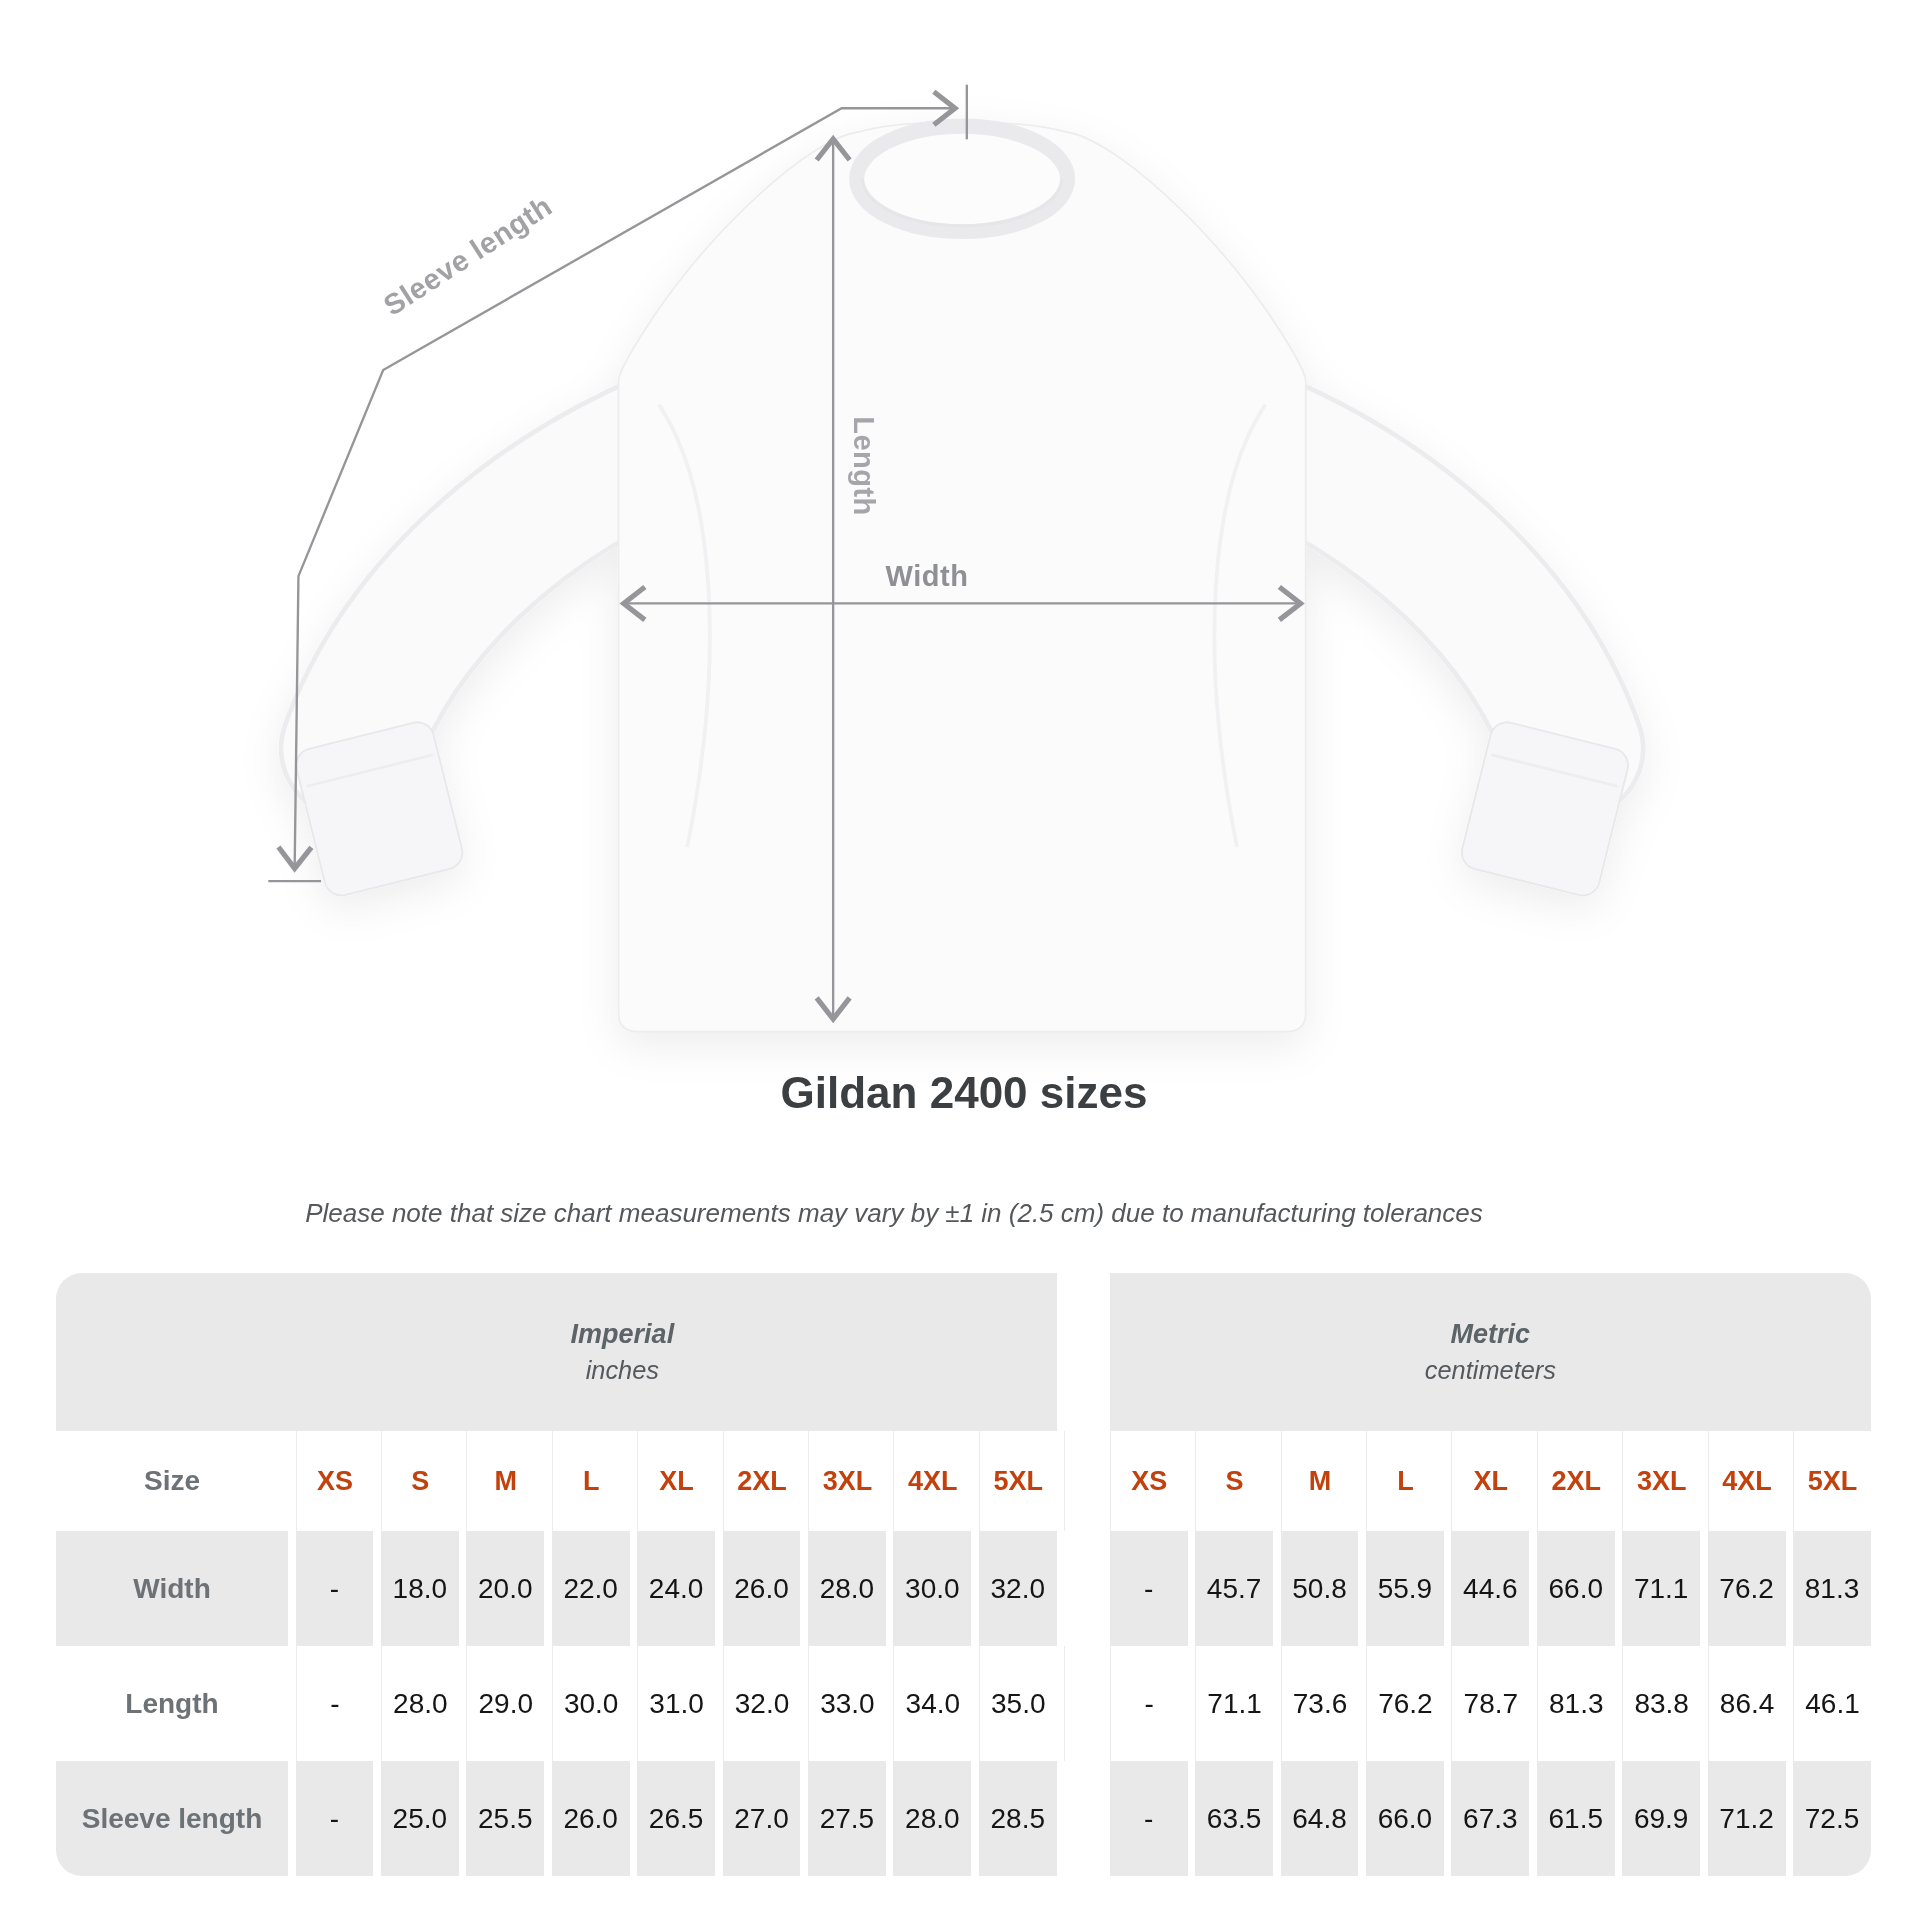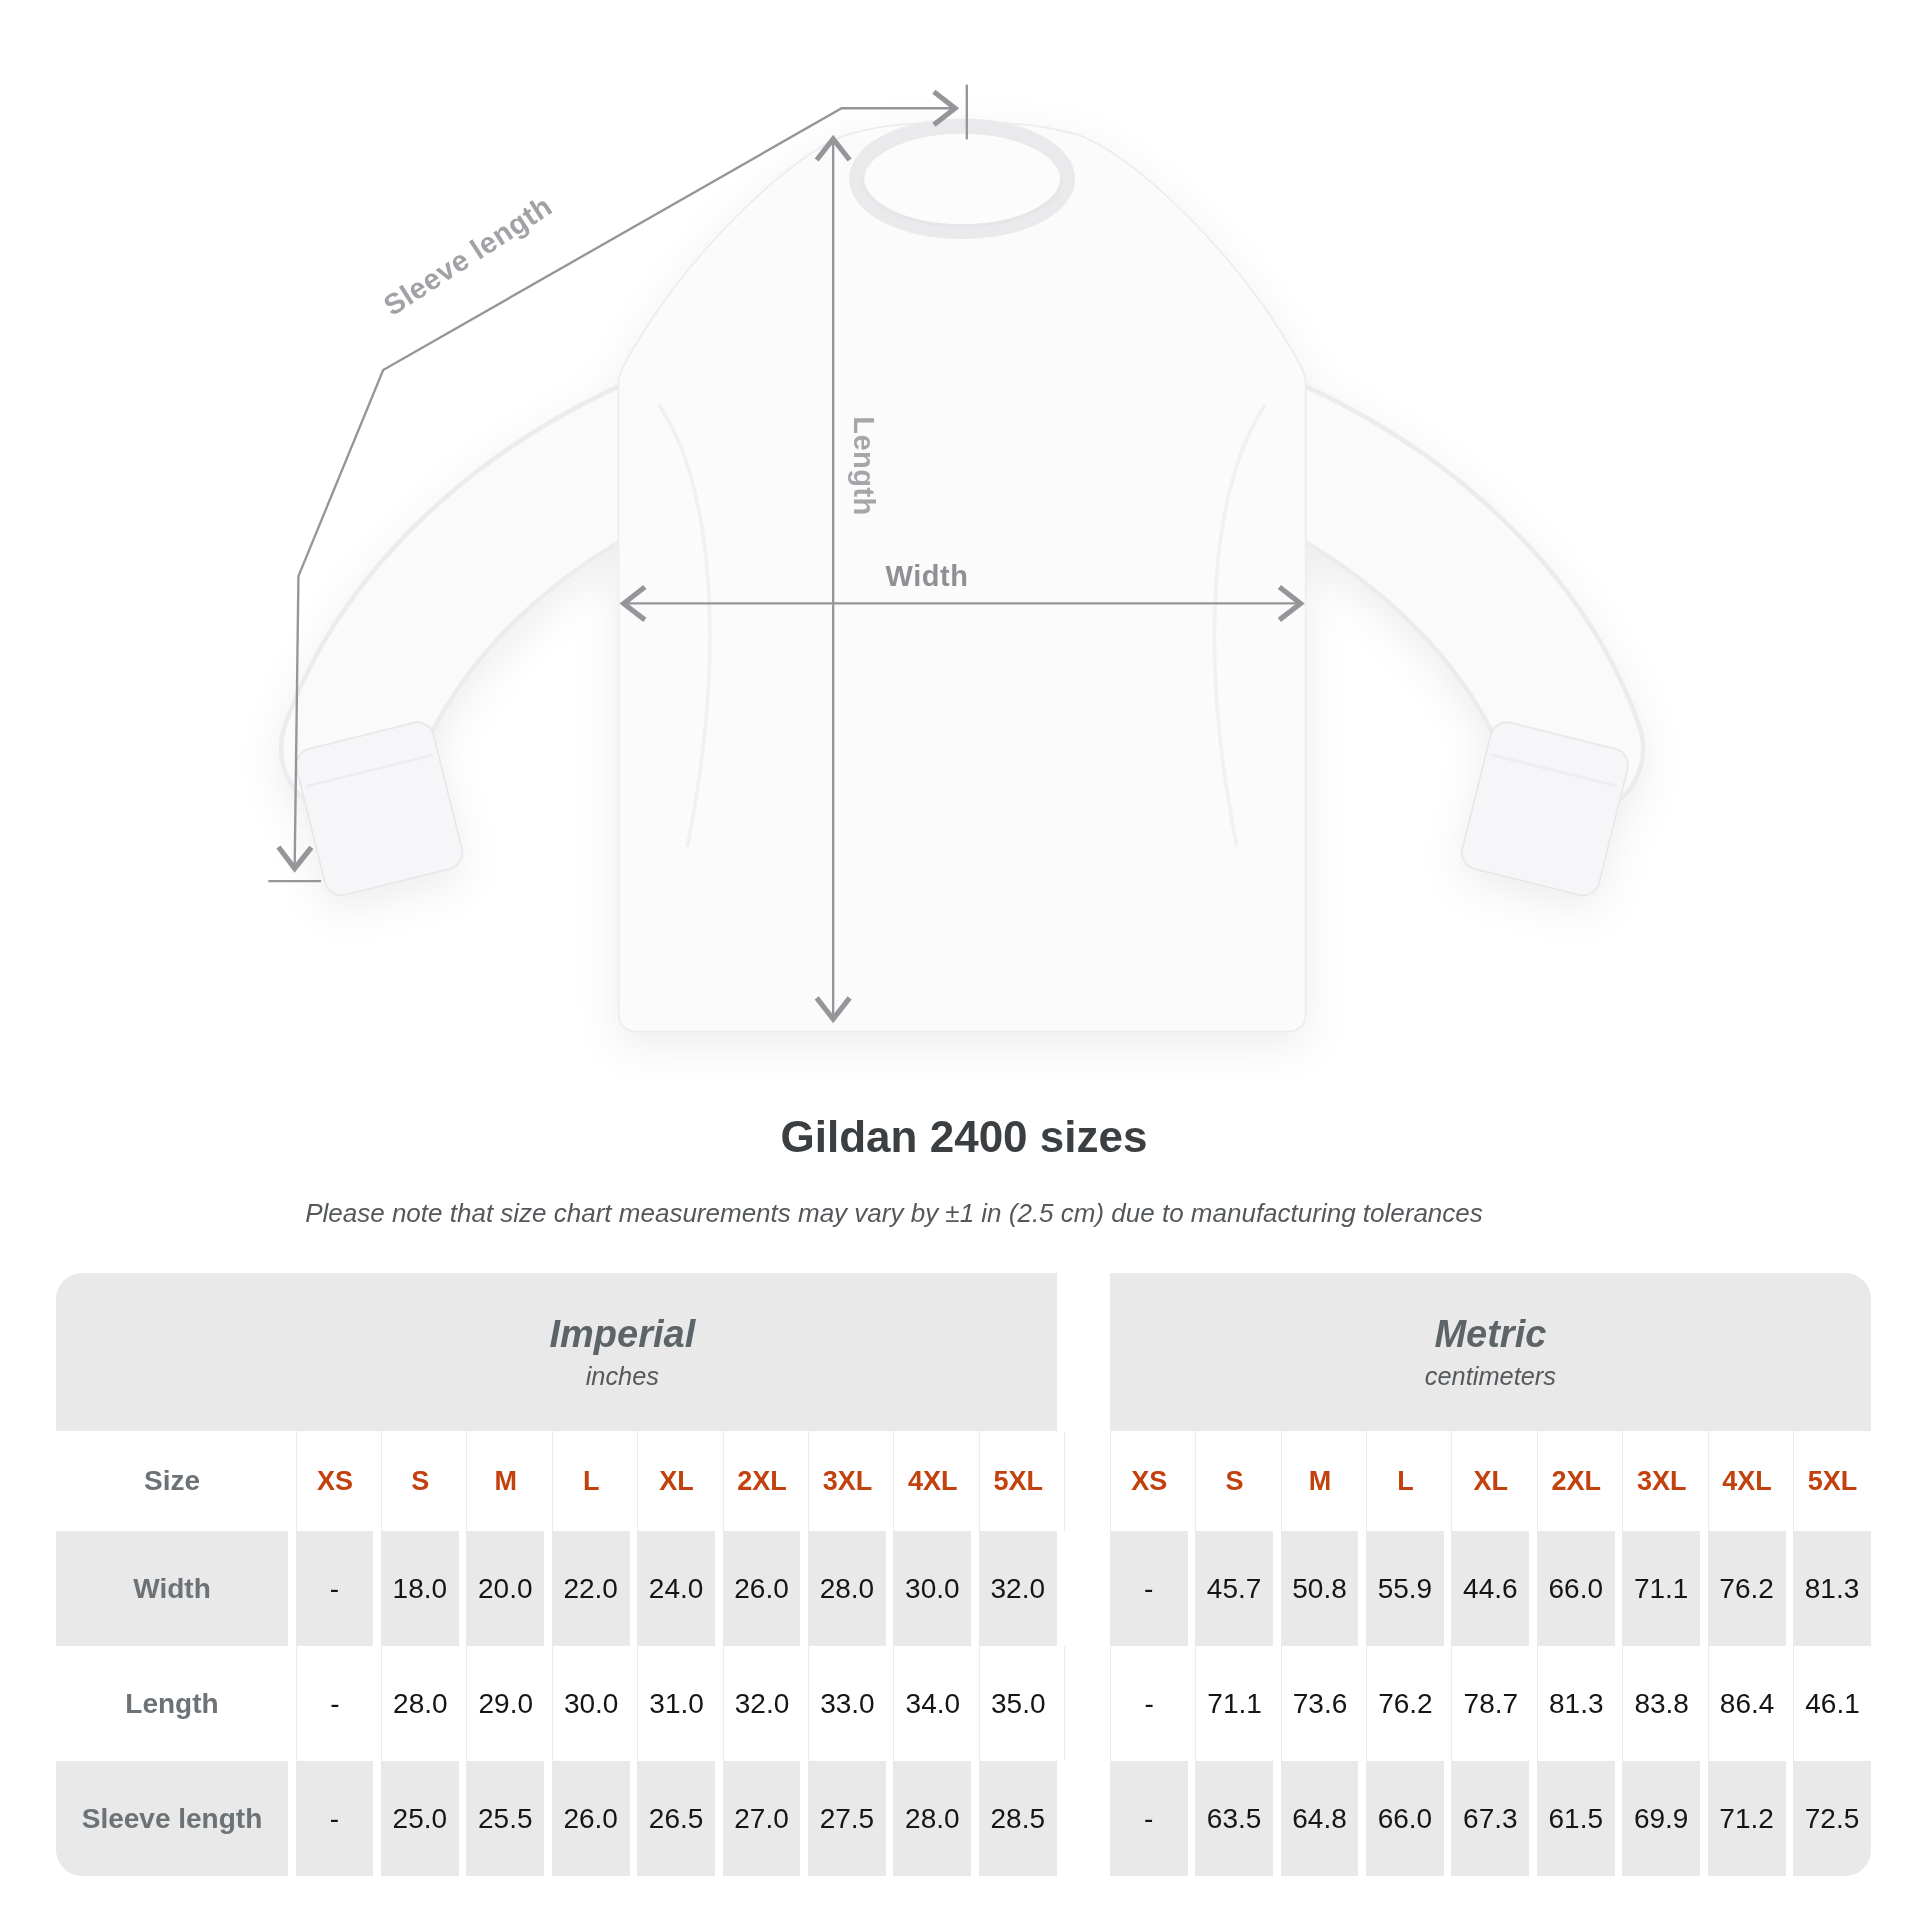--- a/index.html
+++ b/index.html
@@ -9,35 +9,35 @@
   
   .diagram{position:absolute;left:0;top:0;width:1928px;height:1092px;}
   .diagram svg{position:absolute;left:0;top:0;}
   .measure-label{position:absolute;font-weight:bold;color:#9b9b9f;font-size:29px;
                  letter-spacing:0.5px;white-space:nowrap;transform:translate(-50%,-50%);}
   .lbl-sleeve{left:468px;top:256px;transform:translate(-50%,-50%) rotate(-33deg);color:#a2a2a6;}
   .lbl-length{left:863px;top:466px;transform:translate(-50%,-50%) rotate(90deg);color:#a6a6aa;}
   .lbl-width{left:927px;top:576px;color:#8f9094;}
 
   
-  .title{position:absolute;left:0;top:1112px;width:1928px;text-align:center;
+  .title{position:absolute;left:0;top:1068px;width:1928px;text-align:center;
          font-size:44px;font-weight:bold;color:#3b3f42;}
   .subtitle{position:absolute;left:0;top:1198px;width:1788px;text-align:center;
             font-size:26px;font-style:italic;color:#55585b;}
 
   
   .size-table{position:absolute;left:56px;top:1273px;width:1815px;}
   .trow{display:grid;grid-template-columns:232px repeat(9,1fr) 38px repeat(9,1fr);column-gap:7.5px;}
   .band-row{height:158px;}
   .band{background:#e9e9ea;display:flex;flex-direction:column;align-items:center;justify-content:center;}
   .band-l{grid-column:1/11;border-top-left-radius:26px;}
   .band-r{grid-column:12/21;border-top-right-radius:26px;}
   .band-l .band-inner{transform:translateX(66px);}
   .band-inner{display:flex;flex-direction:column;align-items:center;gap:5.6px;}
-  .unit-name{font-size:38px;font-weight:bold;font-style:italic;color:#5d6468;}
+  .unit-name{font-size:27px;font-weight:bold;font-style:italic;color:#5d6468;}
   .unit-sub{font-size:25.4px;font-style:italic;color:#55595c;}
 
   .head-row{height:100px;}
   .data-row{height:115px;}
   .c{display:flex;align-items:center;justify-content:center;font-size:28px;color:#151515;}
   .lab{font-weight:bold;color:#6c7276;}
   .hd{font-weight:bold;color:#c2410c;font-size:27px;}
   .gray .c{background:#e9e9ea;}
   .white .v{border-left:1.9px solid #ececee;}
   .sp{background:transparent;}

